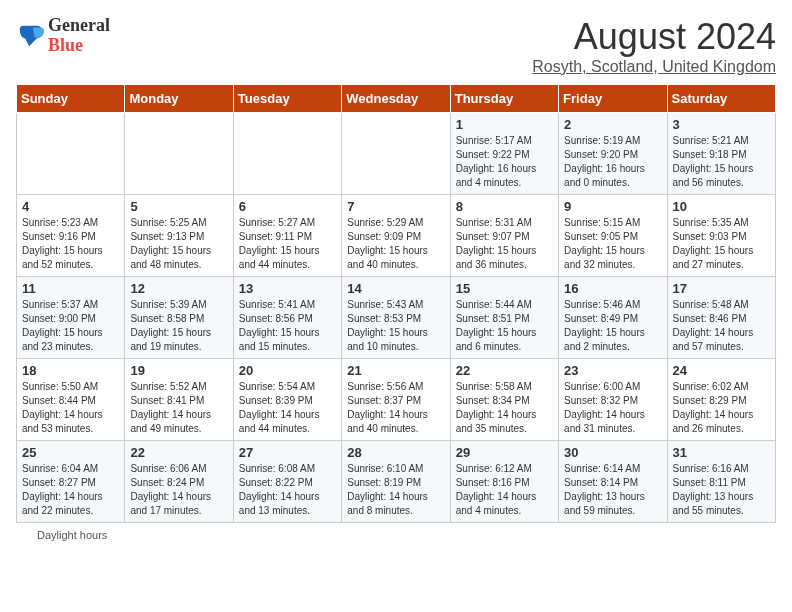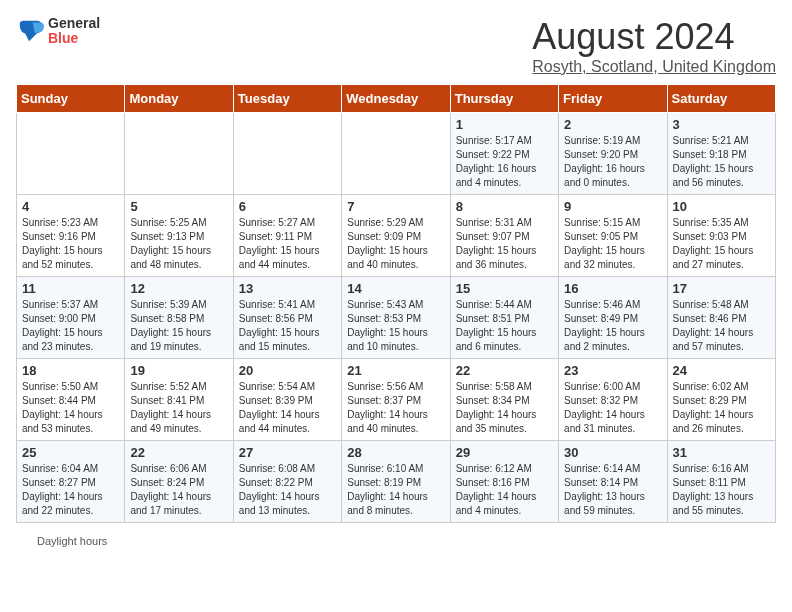--- a/index.html
+++ b/index.html
@@ -15,32 +15,33 @@
       justify-content: space-between;
       align-items: flex-start;
       margin-bottom: 8px;
     }
     .logo {
       display: flex;
       align-items: center;
       gap: 4px;
     }
     .logo-text {
-      font-size: 14px;
+      font-size: 18px;
       font-weight: bold;
       line-height: 1.1;
+      font-family: Liberation Serif, serif;
     }
     .logo-general { color: #333; }
     .logo-blue { color: #ef4444; }
     .logo-icon {
       width: 28px;
       height: 28px;
     }
     .title-block {
-      text-align: left;
+      text-align: right;
     }
     .calendar-title {
       font-size: 36px;
       font-weight: normal;
       color: #333;
     }
     .calendar-subtitle {
       font-size: 16px;
       color: #555;
       text-decoration: underline;
@@ -349,15 +350,15 @@
           <div class="day-num">31</div>
           <div class="day-info" style="white-space: pre-line;">Sunrise: 6:16 AM
 Sunset: 8:11 PM
 Daylight: 13 hours
 and 55 minutes.</div>
         </td>
       </tr>
     </tbody>
 </table>
 
-<div style="margin-top:12px; font-size:11px; color:#555;padding-left:21px;">
+<div style="margin-top:6px; font-size:11px; color:#555;padding-left:21px;">
   <span>Daylight hours</span>
 </div>
 
 </body></html>

